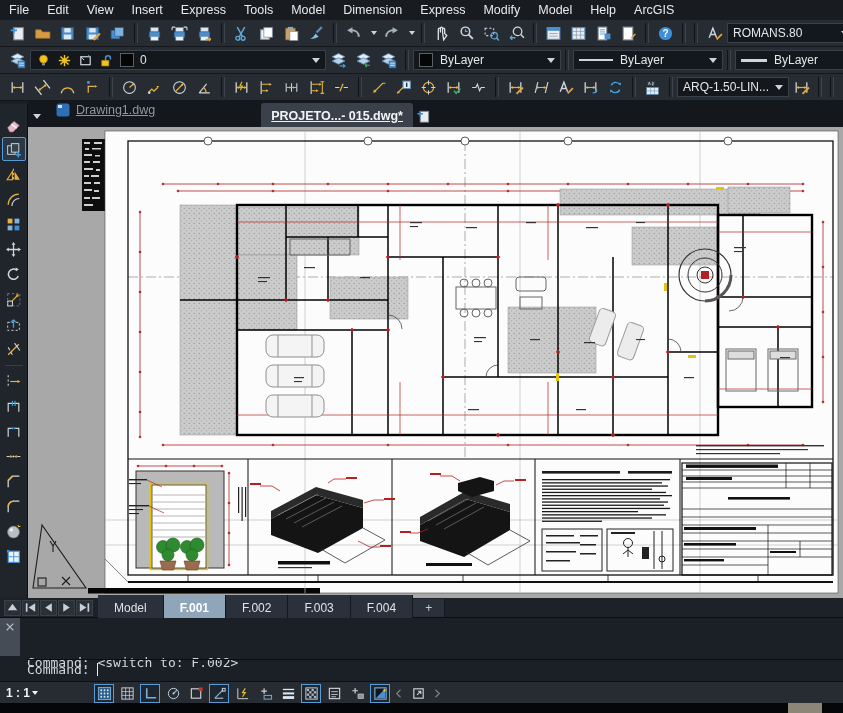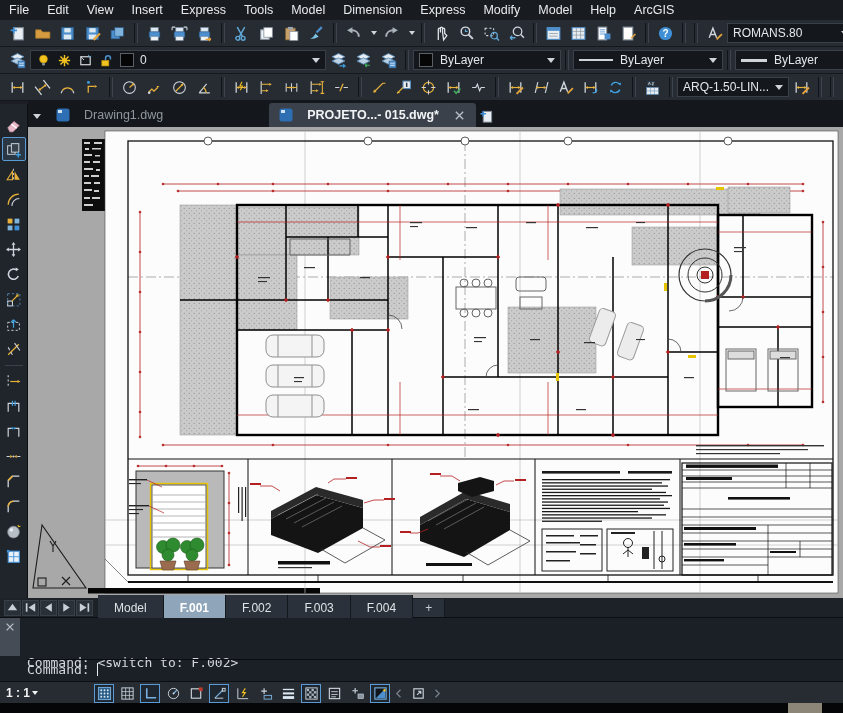--- a/index.html
+++ b/index.html
@@ -15,22 +15,22 @@
   .i{width:17px;height:17px;} .i2{width:15px;height:15px;}
   .sep{width:2px;height:20px;border-left:1px solid #10131a;border-right:1px solid #3d444d;margin:0 4px;flex:0 0 auto;}
   .combo{height:20px;background:#14181d;border:1px solid #3a4047;display:flex;align-items:center;color:#e4e7ea;font-size:12px;padding:0 5px;gap:5px;box-sizing:border-box;flex:0 0 auto;}
   .car{width:0;height:0;border-left:4px solid transparent;border-right:4px solid transparent;border-top:5px solid #cfd4da;margin-left:auto;flex:0 0 auto;}
   .car.sm{border-left-width:3px;border-right-width:3px;border-top-width:4px;margin-left:2px;}
   .ltline{width:34px;height:2px;background:#d0d4d8;flex:0 0 auto;}
   .swbk{width:12px;height:12px;background:#060606;border:1px solid #5a6068;flex:0 0 auto;}
   
   #doctabs{position:absolute;left:28px;top:101px;width:815px;height:26px;background:#14171c;display:flex;align-items:flex-end;}
   .tablist-btn{width:18px;height:22px;display:flex;align-items:center;justify-content:center;}
-  .dtab{height:24px;display:flex;align-items:center;gap:14px;padding:0 10px;font-size:12.5px;color:#8f969d;}
-  .dtab.active{background:#3a414b;color:#f2f4f6;font-weight:bold;border-radius:3px 3px 0 0;}
+  .dtab{height:24px;display:flex;gap:6px;padding:0 10px;font-size:12.5px;color:#8f969d;text-decoration:underline;}
+  .dtab.active{background:#3a414b;color:#f2f4f6;font-weight:bold;border-radius:3px 3px 0 0;flex-direction:column;}
   .newtab{width:22px;height:22px;display:flex;align-items:center;justify-content:center;}
   
   #rail{position:absolute;left:0;top:104px;width:28px;height:494px;background:#20252b;border-right:1px solid #0e1114;display:flex;flex-direction:column;align-items:center;padding-top:8px;box-sizing:border-box;}
   #rail .sl{width:24px;height:24px;margin-bottom:1px;}
   #rail .sl.sel{border:1px solid #5b9bd5;background:#2a3845;box-sizing:border-box;}
   .raildiv{width:18px;height:1px;background:#3a4048;margin:3px 0;}
   
   #canvas{position:absolute;left:28px;top:127px;width:815px;height:471px;background:#a8a8a8;}
   
   #layoutbar{position:absolute;left:0;top:598px;width:843px;height:20px;background:#1d2228;display:flex;align-items:center;padding-left:4px;box-sizing:border-box;border-bottom:1px solid #0b0d10;}

